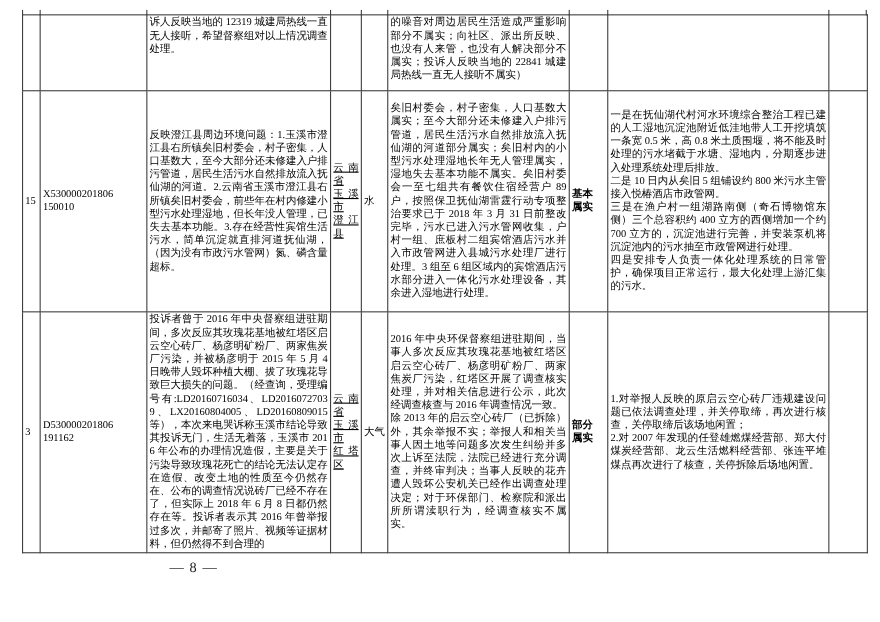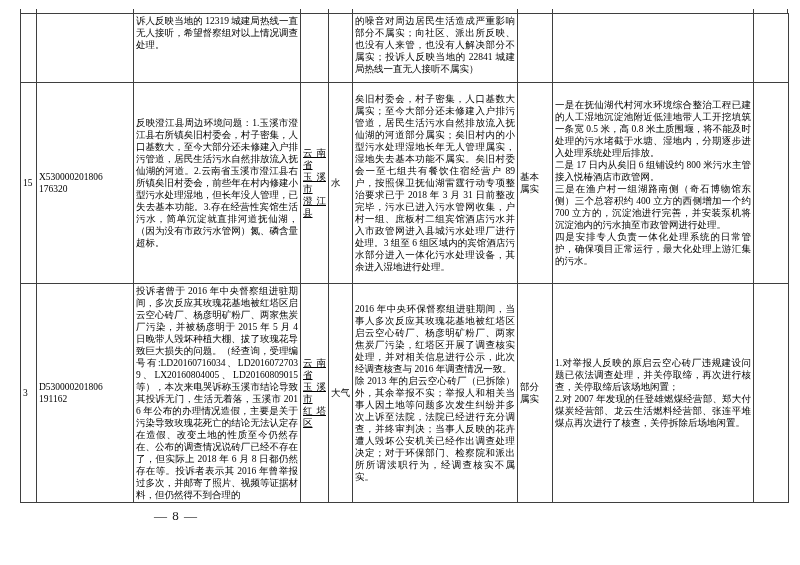--- a/index.html
+++ b/index.html
@@ -25,21 +25,21 @@
     overflow:hidden;
   }
   tr.row-cont{height:69px;}
   tr.row-15{height:201px;}
   tr.row-16{height:214px;}
   tr.row-cont td{vertical-align:top;}
   td.c-serial{text-align:center;padding:0;}
   td.c-caseid{padding:1px 1px;font-size:9px;line-height:11px;text-align:left;}
   td.c-region{text-align:center;padding:0;text-decoration:underline;}
   td.c-type{text-align:center;padding:0;}
-  td.c-verdict{text-align:center;padding:0;}
+  td.c-verdict{text-align:center;padding:0;font-weight:bold;}
   td.c-extra{padding:0;}
 
   .stub{position:absolute;top:9px;height:5px;width:1px;background:#3f3f3f;}
 
   .footer{
     position:absolute;top:508px;left:146px;width:60px;
     text-align:center;font-size:13px;letter-spacing:1px;color:#1a1a1a;
   }
 </style>
 </head>
@@ -78,31 +78,31 @@
         <td class="c-region"></td>
         <td class="c-type"></td>
         <td class="c-invest">的噪音对周边居民生活造成严重影响部分不属实；向社区、派出所反映、也没有人来管，也没有人解决部分不属实；投诉人反映当地的 22841 城建局热线一直无人接听不属实）</td>
         <td class="c-verdict"></td>
         <td class="c-handle"></td>
         <td class="c-extra"></td>
       </tr>
       <tr class="row-15">
         <td class="c-serial">15</td>
         <td class="c-caseid">X530000201806
-176320</td>
+150010</td>
         <td class="c-problem">反映澄江县周边环境问题：1.玉溪市澄江县右所镇矣旧村委会，村子密集，人口基数大，至今大部分还未修建入户排污管道，居民生活污水自然排放流入抚仙湖的河道。2.云南省玉溪市澄江县右所镇矣旧村委会，前些年在村内修建小型污水处理湿地，但长年没人管理，已失去基本功能。3.存在经营性宾馆生活污水，简单沉淀就直排河道抚仙湖，（因为没有市政污水管网）氮、磷含量超标。</td>
         <td class="c-region">云南省
 玉溪市
 澄江县</td>
         <td class="c-type">水</td>
         <td class="c-invest">矣旧村委会，村子密集，人口基数大属实；至今大部分还未修建入户排污管道，居民生活污水自然排放流入抚仙湖的河道部分属实；矣旧村内的小型污水处理湿地长年无人管理属实，湿地失去基本功能不属实。矣旧村委会一至七组共有餐饮住宿经营户 89 户，按照保卫抚仙湖雷霆行动专项整治要求已于 2018 年 3 月 31 日前整改完毕，污水已进入污水管网收集，户村一组、庶板村二组宾馆酒店污水并入市政管网进入县城污水处理厂进行处理。3 组至 6 组区域内的宾馆酒店污水部分进入一体化污水处理设备，其余进入湿地进行处理。</td>
         <td class="c-verdict">基本
 属实</td>
         <td class="c-handle">一是在抚仙湖代村河水环境综合整治工程已建的人工湿地沉淀池附近低洼地带人工开挖填筑一条宽 0.5 米，高 0.8 米土质围堰，将不能及时处理的污水堵截于水塘、湿地内，分期逐步进入处理系统处理后排放。
-二是 17 日内从矣旧 6 组铺设约 800 米污水主管接入悦椿酒店市政管网。
+二是 10 日内从矣旧 5 组铺设约 800 米污水主管接入悦椿酒店市政管网。
 三是在渔户村一组湖路南侧（奇石博物馆东侧）三个总容积约 400 立方的西侧增加一个约 700 立方的，沉淀池进行完善，并安装泵机将沉淀池内的污水抽至市政管网进行处理。
 四是安排专人负责一体化处理系统的日常管护，确保项目正常运行，最大化处理上游汇集的污水。</td>
         <td class="c-extra"></td>
       </tr>
       <tr class="row-16">
         <td class="c-serial">3</td>
         <td class="c-caseid">D530000201806
 191162</td>
         <td class="c-problem">投诉者曾于 2016 年中央督察组进驻期间，多次反应其玫瑰花基地被红塔区启云空心砖厂、杨彦明矿粉厂、两家焦炭厂污染，并被杨彦明于 2015 年 5 月 4 日晚带人毁坏种植大棚、拔了玫瑰花导致巨大损失的问题。（经查询，受理编号有:LD20160716034、LD20160727039、LX20160804005、LD20160809015 等），本次来电哭诉称玉溪市结论导致其投诉无门，生活无着落，玉溪市 2016 年公布的办理情况造假，主要是关于污染导致玫瑰花死亡的结论无法认定存在造假、改变土地的性质至今仍然存在、公布的调查情况说砖厂已经不存在了，但实际上 2018 年 6 月 8 日都仍然存在等。投诉者表示其 2016 年曾举报过多次，并邮寄了照片、视频等证据材料，但仍然得不到合理的</td>
         <td class="c-region">云南省

